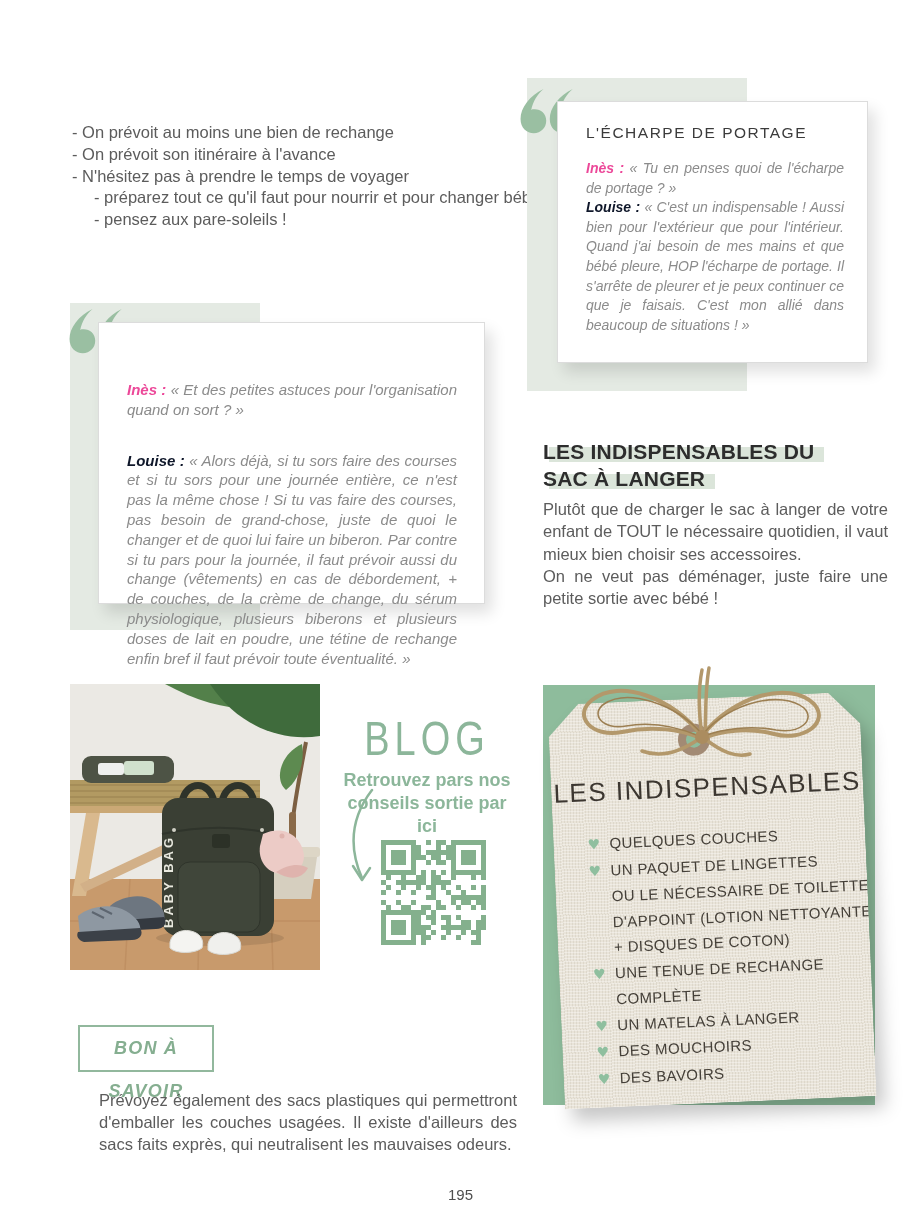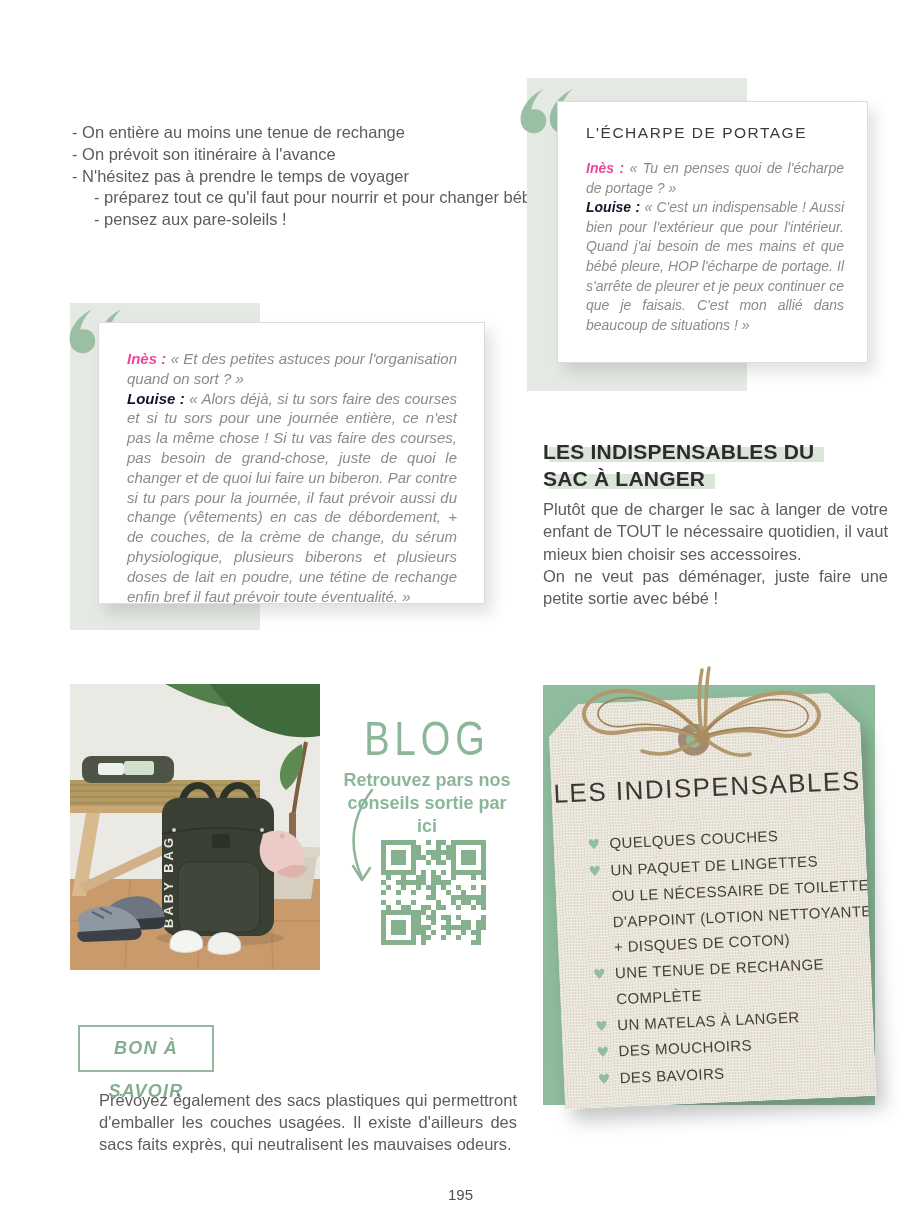--- a/index.html
+++ b/index.html
@@ -20,21 +20,21 @@
   .tip.indent{margin-left:22px;}
 
   
   .panel{background:#e4eae3;}
   .qcard{background:#ffffff;border:1px solid #dcdcdc;box-shadow:7px 9px 14px rgba(0,0,0,.12);}
   .qtitle{font-size:15.5px;letter-spacing:1.5px;color:#3b3b3b;font-weight:400;}
   .q{margin:0;text-align:justify;font-style:italic;color:#8b8b8b;}
   .sp{font-weight:700;font-style:italic;}
   .ines{color:#ec4899;}
   .louise{color:#0f172a;}
-  .card-ml .q{font-size:15px;line-height:19.8px;}
+  .card-ml .q{font-size:15px;line-height:19.8px;margin-top:31px;}
   .card-tr .q{font-size:14px;line-height:19.6px;}
 
   
   .body-p{margin:0;text-align:justify;font-size:16.5px;line-height:22.3px;color:#5c5c5c;}
 
   
   .blog-title{font-size:38px;font-weight:300;letter-spacing:5px;color:#8cb69a;
               transform:scaleY(1.25);transform-origin:top center;}
   .blog-sub{font-size:18px;line-height:23px;font-weight:700;color:#8cb69a;}
 
@@ -65,21 +65,21 @@
 
   .pagenum{left:0;right:0;top:1186px;text-align:center;font-size:15px;color:#4f4f4f;}
 </style>
 </head>
 <body>
 
 <div id="page">
 
 
   <div class="abs tips" style="left:72px;top:122px;width:470px;">
-    <div class="tip">- On entière au moins une tenue de rechange</div>
+    <div class="tip">- On prévoit au moins une bien de rechange</div>
     <div class="tip">- On prévoit son itinéraire à l'avance</div>
     <div class="tip">- N'hésitez pas à prendre le temps de voyager</div>
     <div class="tip indent">- préparez tout ce qu'il faut pour nourrir et pour changer bébé</div>
     <div class="tip indent">- pensez aux pare-soleils !</div>
   </div>
 
   <div class="abs panel" style="left:70px;top:303px;width:190px;height:327px;"></div>
   <svg class="abs" style="left:66px;top:306px;" width="62" height="52" viewBox="0 0 70 54">
     <path d="M30 1 C14 9 4 22 4 35 C4 45 11 51 19 51 C27 51 33 45 33 37 C33 29 27 24 20 24 C18 24 17 24 16 25 C18 15 23 7 30 1 Z" fill="#9abfa2"></path>
     <path transform="translate(33,0)" d="M30 1 C14 9 4 22 4 35 C4 45 11 51 19 51 C27 51 33 45 33 37 C33 29 27 24 20 24 C18 24 17 24 16 25 C18 15 23 7 30 1 Z" fill="#9abfa2"></path>

